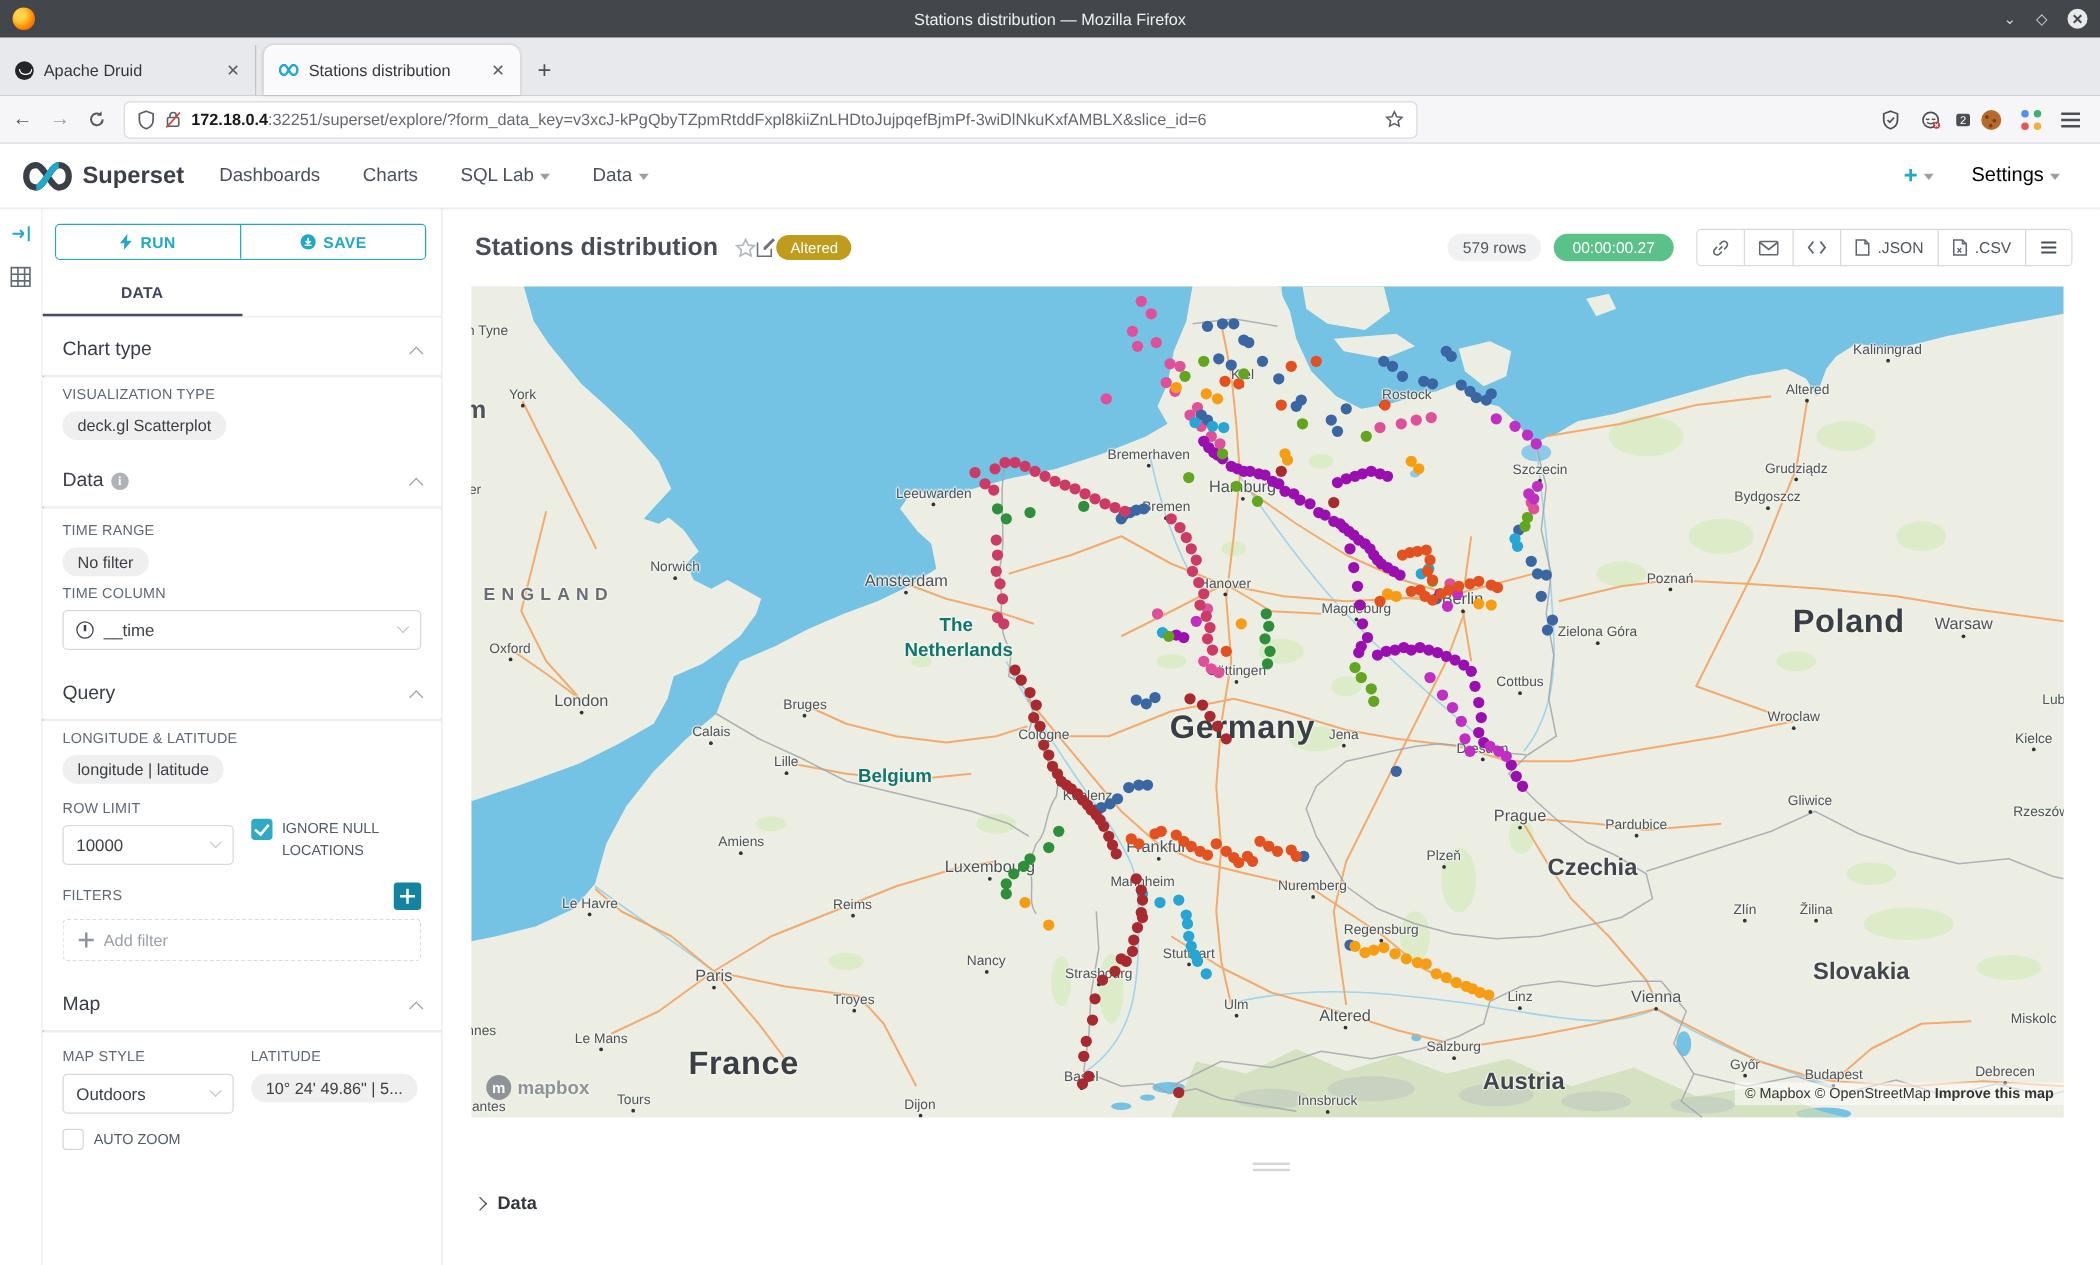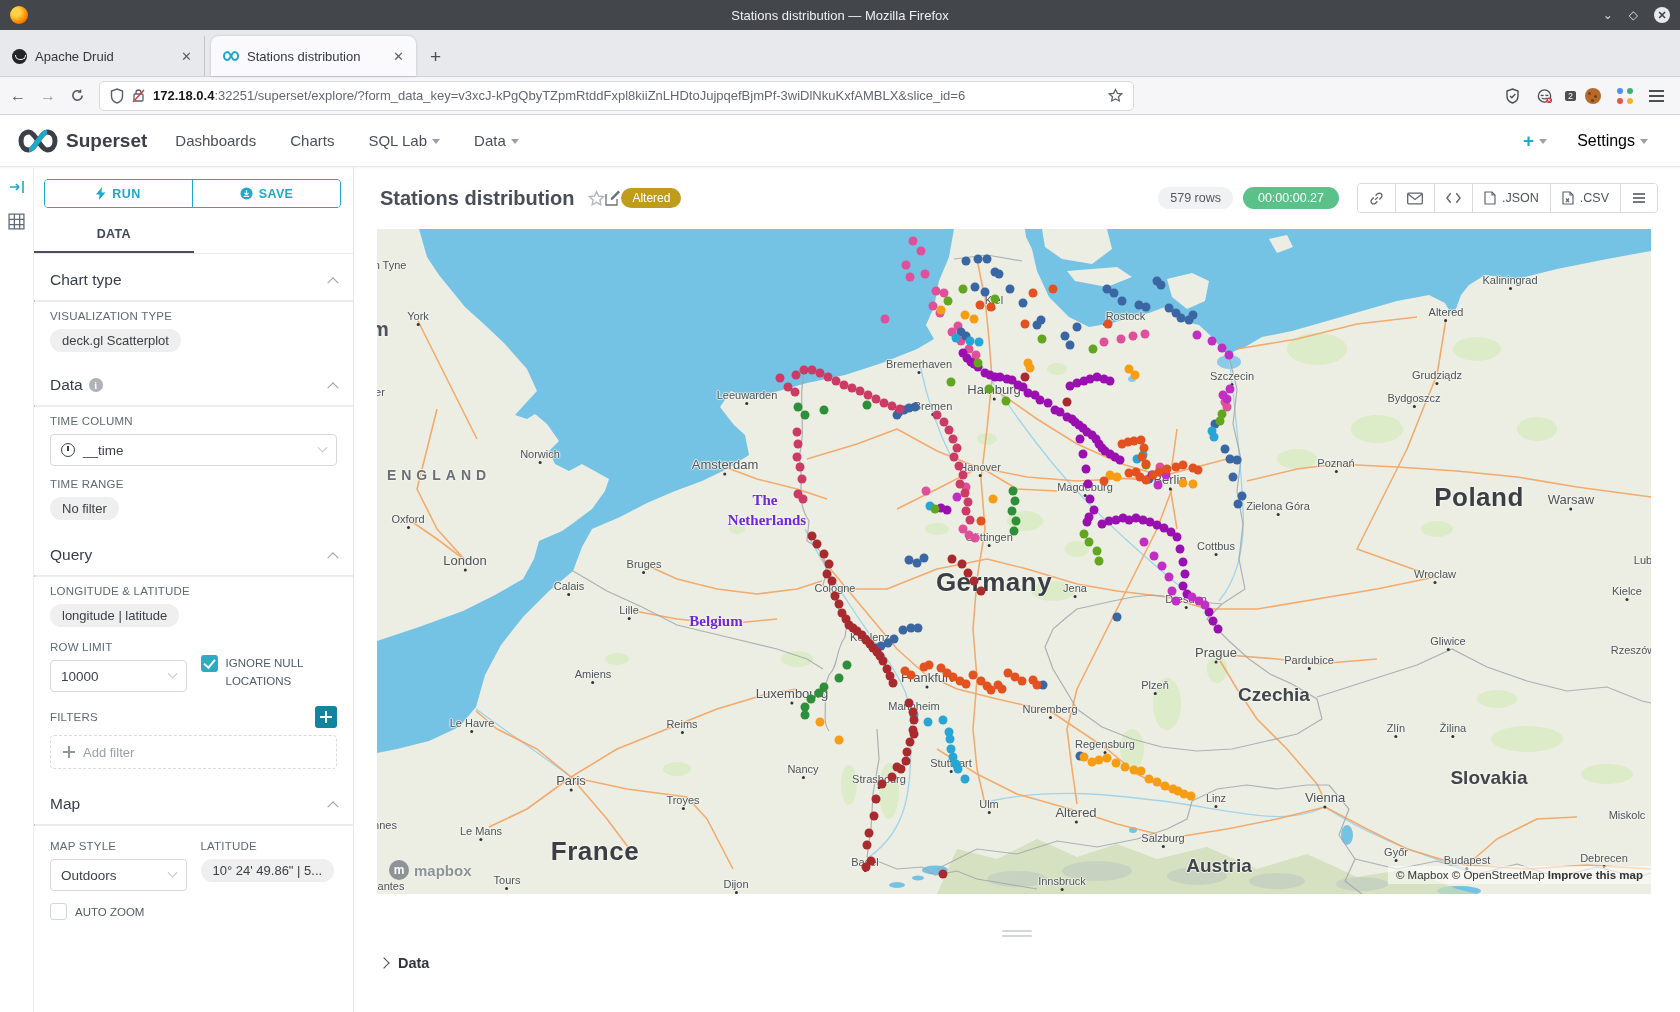--- a/index.html
+++ b/index.html
@@ -109,21 +109,21 @@
   
   .map-wrap { position:absolute; left:23px; top:62px; width:1274px; height:665px; background:#edeee3; overflow:hidden; }
   .map-wrap svg.geo { position:absolute; left:0; top:0; }
   .mlabel { position:absolute; transform:translate(-50%,-50%); font-size:11px; color:#4c5459; white-space:nowrap;
             text-shadow:-1px 0 1px #f4f4ee, 1px 0 1px #f4f4ee, 0 -1px 1px #f4f4ee, 0 1px 1px #f4f4ee; }
   .mlabel.c2 { font-size:13px; }
   .mlabel.c3 { font-size:20px; font-weight:bold; }
   .mlabel.eng { font-size:14px; letter-spacing:5px; color:#696f76; font-weight:bold; }
   .mlabel.ctry { font-size:26px; color:#3a3f45; font-weight:600; letter-spacing:.5px; }
   .mlabel.ctrymd { font-size:19px; color:#41464c; font-weight:600; }
-  .mlabel.ctrysm { font-size:15px; color:#6d28d9; font-weight:600;font-family:Liberation Serif, serif; }
+  .mlabel.ctrysm { font-size:15px; color:#0f766e; font-weight:600; }
   .mlabel:not(.nodot)::after { content:""; position:absolute; left:50%; top:100%; width:3px; height:3px; background:#2f3337; border-radius:50%; transform:translate(-50%,1px); }
   .dot { position:absolute; width:9px; height:9px; border-radius:50%; transform:translate(-50%,-50%); }
   .mapbox-logo { position:absolute; left:12px; bottom:14px; display:flex; align-items:center; gap:5px; opacity:.85; }
   .mapbox-logo .orb { width:20px; height:20px; border-radius:50%; background:#7d848a; color:#fff; font-size:12px; font-weight:bold; display:flex; align-items:center; justify-content:center; }
   .mapbox-logo .word { font-size:15px; font-weight:bold; color:#7d848a; text-shadow:0 0 2px #fff; }
   .attribution { position:absolute; right:0; bottom:10px; background:rgba(255,255,255,.55); font-size:11.5px; color:#333; padding:3px 8px; }
   .attribution b { font-weight:bold; }
 
   .resize-handle { position:absolute; left:50%; top:763px; transform:translateX(-50%); display:flex; flex-direction:column; gap:3px; }
   .resize-handle i { width:30px; height:2px; background:#d4d6d9; border-radius:1px; }
@@ -290,31 +290,31 @@
     </div>
 
     <div class="sect-head" style="padding-top:24px">
       <span class="left">
           <span>Data</span>
           <span class="info-i">i</span>
         </span>
         <span class="chev up"></span>
     </div>
     <hr class="sect-divider">
+    <div class="ctl" style="padding-top:12px">
+      <div class="ctl-label">TIME RANGE</div>
+      <span class="pill">No filter</span>
+    </div>
     <div class="ctl">
       <div class="ctl-label">TIME COLUMN</div>
       <div class="select">
         <span class="clock"></span>
         <span>__time</span>
         <span class="sel-caret"></span>
       </div>
-    </div>
-    <div class="ctl" style="padding-top:12px">
-      <div class="ctl-label">TIME RANGE</div>
-      <span class="pill">No filter</span>
     </div>
 
     <div class="sect-head" style="padding-top:26px">
       <span class="left">
           <span>Query</span>
         </span>
         <span class="chev up"></span>
     </div>
     <hr class="sect-divider">
     <div class="ctl">
@@ -554,21 +554,21 @@
           <div class="mlabel ctrysm nodot" style="left: 339px; top: 392px;">Belgium</div>
           <div class="mlabel c1" style="left: 216px; top: 445px;">Amiens</div>
           <div class="mlabel c1" style="left: 370px; top: 166px;">Leeuwarden</div>
           <div class="mlabel c2" style="left: 348px; top: 235px;">Amsterdam</div>
           <div class="mlabel ctrysm nodot" style="left: 388px; top: 271px;">The</div>
           <div class="mlabel ctrysm nodot" style="left: 390px; top: 291px;">Netherlands</div>
           <div class="mlabel c1" style="left: 95px; top: 494px;">Le Havre</div>
           <div class="mlabel c1" style="left: 305px; top: 495px;">Reims</div>
           <div class="mlabel c2" style="left: 194px; top: 551px;">Paris</div>
           <div class="mlabel c1" style="left: 306px; top: 571px;">Troyes</div>
-          <div class="mlabel c1" style="left: 412px; top: 540px; margin-left: 14px;">Nancy</div>
+          <div class="mlabel c1" style="left: 412px; top: 540px;">Nancy</div>
           <div class="mlabel c1 nodot" style="left: 8px; top: 596px;">nnes</div>
           <div class="mlabel c1" style="left: 104px; top: 602px;">Le Mans</div>
           <div class="mlabel ctry nodot" style="left: 218px; top: 622px;">France</div>
           <div class="mlabel c1" style="left: 130px; top: 651px;">Tours</div>
           <div class="mlabel c1 nodot" style="left: 10px; top: 657px;">Nantes</div>
           <div class="mlabel c1" style="left: 359px; top: 655px;">Dijon</div>
           <div class="mlabel c1" style="left: 502px; top: 550px;">Strasbourg</div>
           <div class="mlabel c1" style="left: 488px; top: 633px;">Basel</div>
           <div class="mlabel c2" style="left: 415px; top: 464px;">Luxembourg</div>
           <div class="mlabel c1" style="left: 458px; top: 359px;">Cologne</div>

